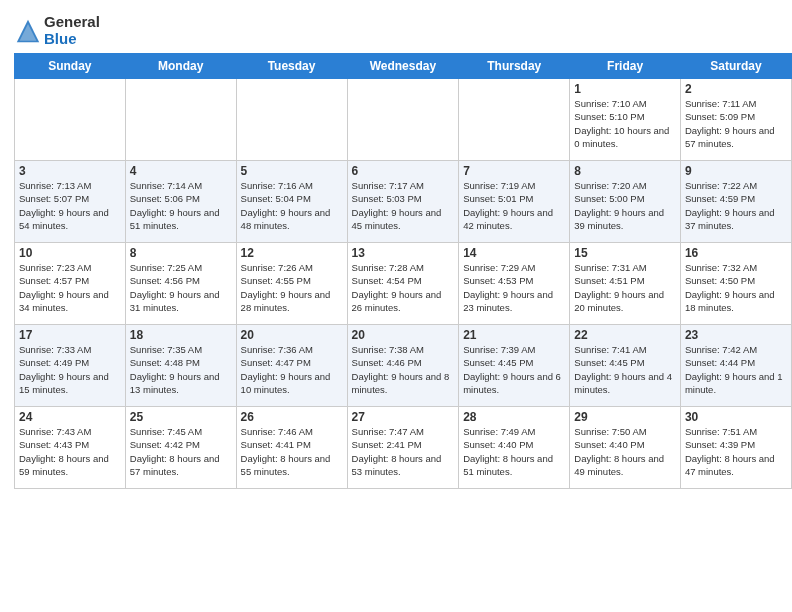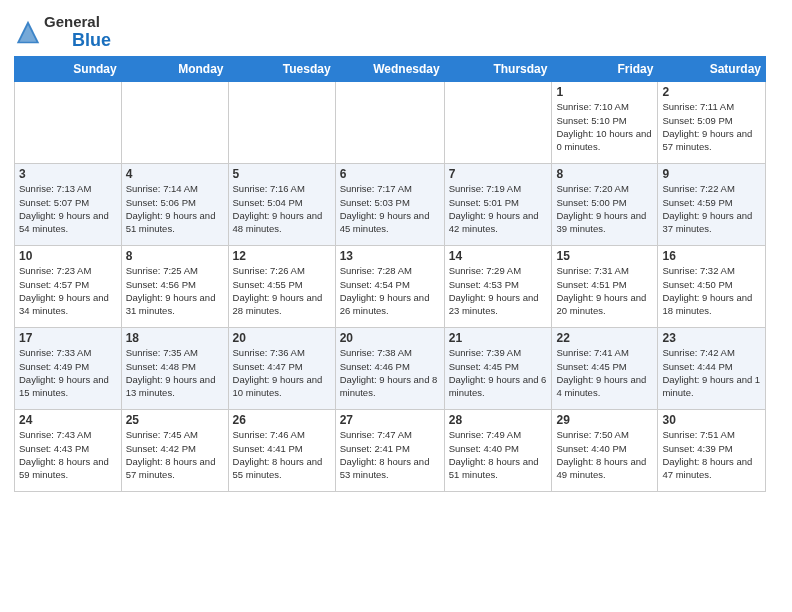--- a/index.html
+++ b/index.html
@@ -5,21 +5,21 @@
     * { box-sizing: border-box; margin: 0; padding: 0; }
     body {
       font-family: Arial, sans-serif;
       background: #fff;
       width: 792px;
       height: 612px;
       overflow: hidden;
     }
     .container {
       width: 792px;
-      padding: 10px 26px 8px 14px;
+      padding: 10px 0 8px 14px;
     }
     .header {
       display: flex;
       align-items: flex-start;
       justify-content: space-between;
       margin-bottom: 6px;
     }
     .logo {
       display: flex;
       align-items: center;
@@ -29,24 +29,23 @@
       display: flex;
       flex-direction: column;
       line-height: 1.1;
     }
     .logo-general {
       font-size: 15px;
       font-weight: bold;
       color: #333;
     }
     .logo-blue {
-      font-size: 18px;
+      font-size: 15px;
       font-weight: bold;
       color: #1a6fbe;
-      margin-left: 28px;
     }
     .logo-icon {
       width: 28px;
       height: 28px;
       margin-right: 2px;
     }
     .title-block {
       text-align: right;
     }
     .month-title {
@@ -63,21 +62,21 @@
     .calendar {
       width: 100%;
       border-collapse: collapse;
     }
     .calendar th {
       background: #2b7fd4;
       color: #fff;
       font-size: 12px;
       font-weight: bold;
       padding: 5px 4px;
-      text-align: right;
+      text-align: center;
       border: 1px solid #2b7fd4;
     }
     .calendar td {
       vertical-align: top;
       border: 1px solid #ccc;
       padding: 3px 4px;
       width: 113px;
       height: 82px;
       background: #fff;
       font-size: 10px;

